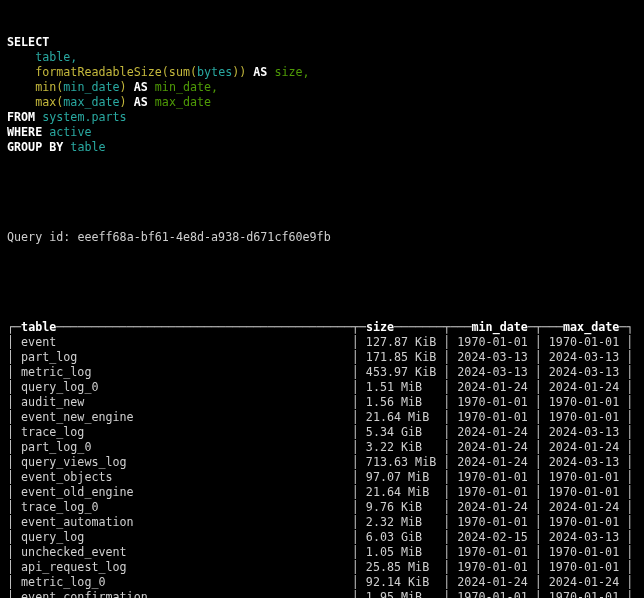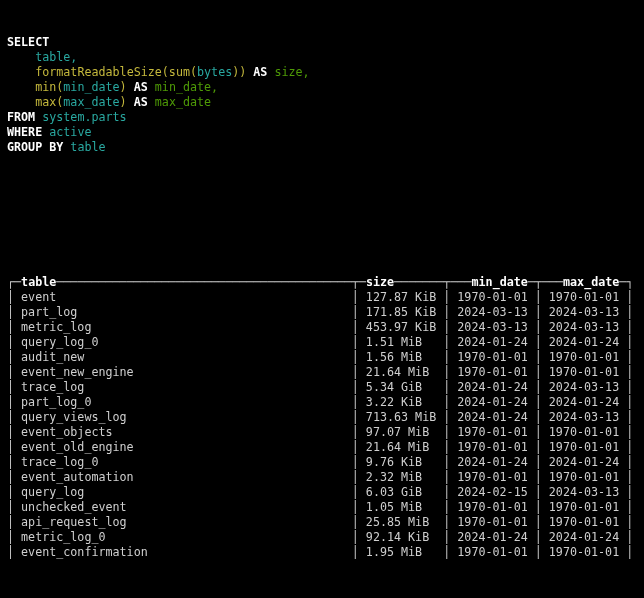--- a/index.html
+++ b/index.html
@@ -28,15 +28,16 @@
   .al  { color: var(--al); }
   .df  { color: var(--fg); }
   .hdr { color: var(--hdr); font-weight: bold; }
 </style>
 </head>
 <body>
 
 <div class="terminal">
   <div id="sql-block"><div class="line"><span class="kw">SELECT</span></div><div class="line"><span class="df">    </span><span class="id">table,</span></div><div class="line"><span class="df">    </span><span class="fn">formatReadableSize(</span><span class="fn">sum(</span><span class="id">bytes</span><span class="fn">))</span><span class="df"> </span><span class="kw">AS</span><span class="df"> </span><span class="al">size,</span></div><div class="line"><span class="df">    </span><span class="fn">min(</span><span class="id">min_date</span><span class="fn">)</span><span class="df"> </span><span class="kw">AS</span><span class="df"> </span><span class="al">min_date,</span></div><div class="line"><span class="df">    </span><span class="fn">max(</span><span class="id">max_date</span><span class="fn">)</span><span class="df"> </span><span class="kw">AS</span><span class="df"> </span><span class="al">max_date</span></div><div class="line"><span class="kw">FROM</span><span class="df"> </span><span class="id">system.parts</span></div><div class="line"><span class="kw">WHERE</span><span class="df"> </span><span class="id">active</span></div><div class="line"><span class="kw">GROUP BY</span><span class="df"> </span><span class="id">table</span></div></div>
   <div class="line"></div>
+  <div class="line"><span class="df">Query id: </span><span class="df">eeeff68a-bf61-4e8d-a938-d671cf60e9fb</span></div>
   <div class="line"></div>
   <div id="result-table"><div class="line"><span>┌</span><span>─</span><span class="hdr">table</span><span>──────────────────────────────────────────</span><span>┬</span><span>─</span><span class="hdr">size</span><span>───────</span><span>┬</span><span>───</span><span class="hdr">min_date</span><span>─</span><span>┬</span><span>───</span><span class="hdr">max_date</span><span>─</span><span>┐</span></div><div class="line">│ event                                          │ 127.87 KiB │ 1970-01-01 │ 1970-01-01 │</div><div class="line">│ part_log                                       │ 171.85 KiB │ 2024-03-13 │ 2024-03-13 │</div><div class="line">│ metric_log                                     │ 453.97 KiB │ 2024-03-13 │ 2024-03-13 │</div><div class="line">│ query_log_0                                    │ 1.51 MiB   │ 2024-01-24 │ 2024-01-24 │</div><div class="line">│ audit_new                                      │ 1.56 MiB   │ 1970-01-01 │ 1970-01-01 │</div><div class="line">│ event_new_engine                               │ 21.64 MiB  │ 1970-01-01 │ 1970-01-01 │</div><div class="line">│ trace_log                                      │ 5.34 GiB   │ 2024-01-24 │ 2024-03-13 │</div><div class="line">│ part_log_0                                     │ 3.22 KiB   │ 2024-01-24 │ 2024-01-24 │</div><div class="line">│ query_views_log                                │ 713.63 MiB │ 2024-01-24 │ 2024-03-13 │</div><div class="line">│ event_objects                                  │ 97.07 MiB  │ 1970-01-01 │ 1970-01-01 │</div><div class="line">│ event_old_engine                               │ 21.64 MiB  │ 1970-01-01 │ 1970-01-01 │</div><div class="line">│ trace_log_0                                    │ 9.76 KiB   │ 2024-01-24 │ 2024-01-24 │</div><div class="line">│ event_automation                               │ 2.32 MiB   │ 1970-01-01 │ 1970-01-01 │</div><div class="line">│ query_log                                      │ 6.03 GiB   │ 2024-02-15 │ 2024-03-13 │</div><div class="line">│ unchecked_event                                │ 1.05 MiB   │ 1970-01-01 │ 1970-01-01 │</div><div class="line">│ api_request_log                                │ 25.85 MiB  │ 1970-01-01 │ 1970-01-01 │</div><div class="line">│ metric_log_0                                   │ 92.14 KiB  │ 2024-01-24 │ 2024-01-24 │</div><div class="line">│ event_confirmation                             │ 1.95 MiB   │ 1970-01-01 │ 1970-01-01 │</div></div>
 </div>
 
 </body></html>

